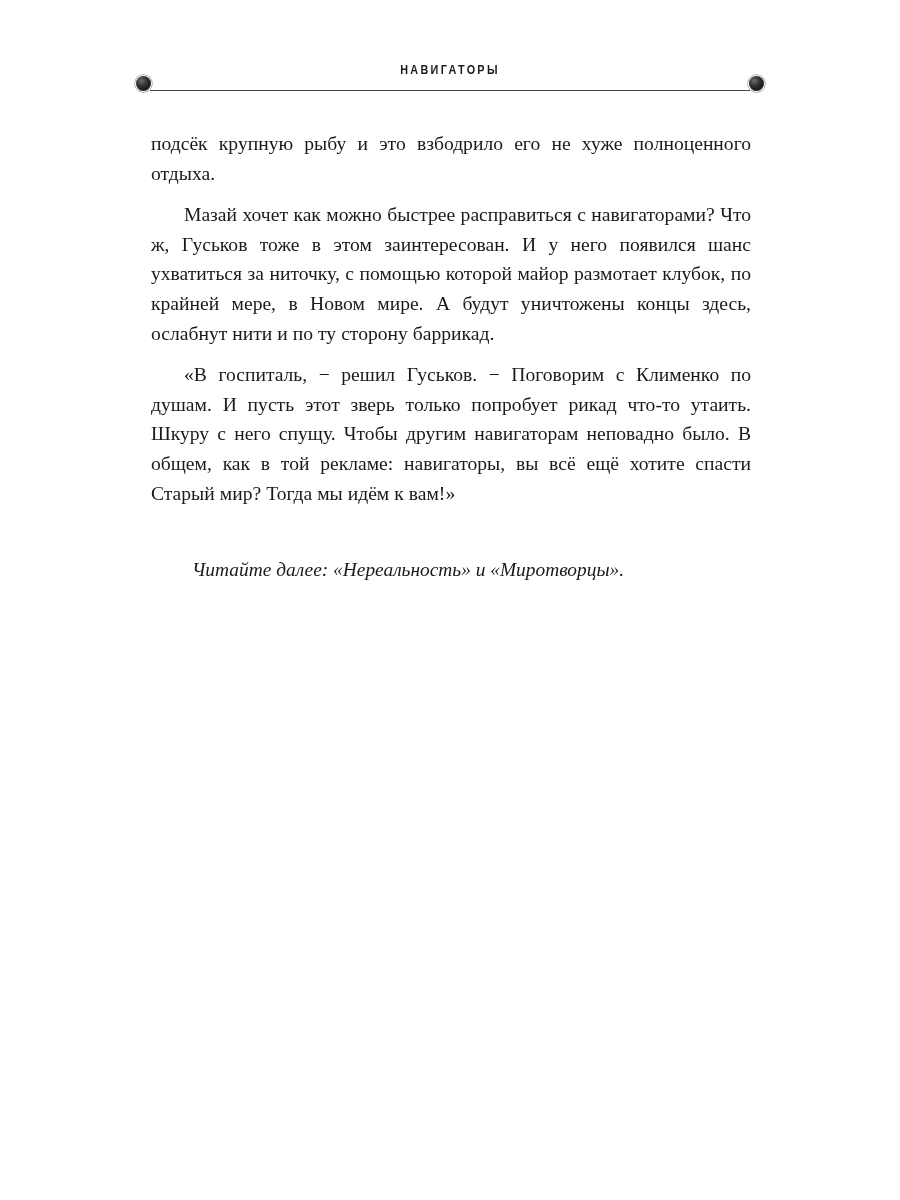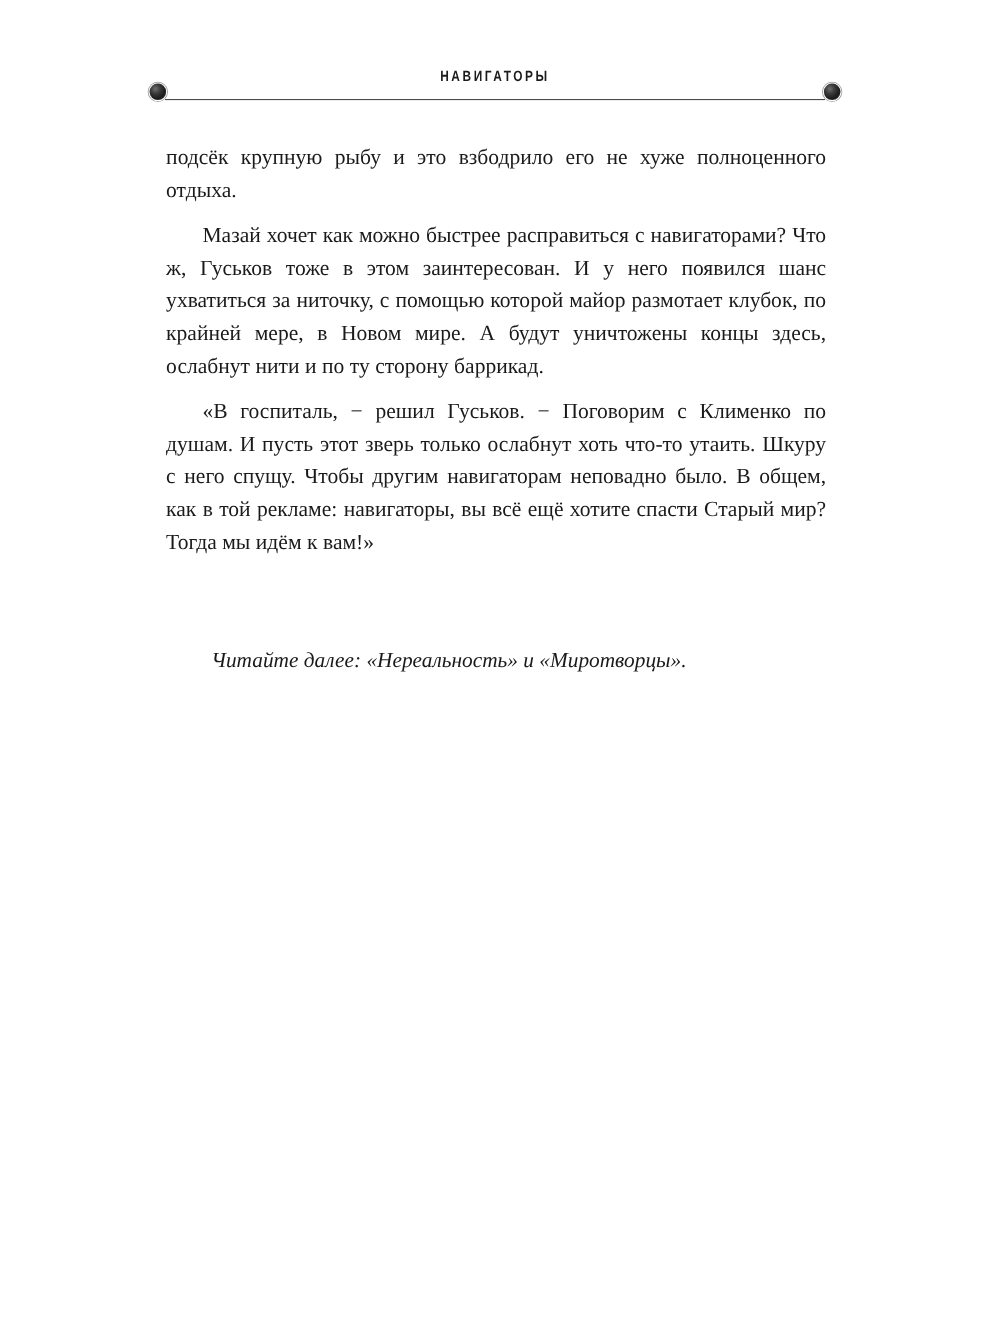--- a/index.html
+++ b/index.html
@@ -112,21 +112,21 @@
     text-justify: inter-word;
     text-indent: 33px;
     hyphens: manual;
     word-spacing: 0.1px;
   }
   p.para.flush { text-indent: 0; }
 
   .closing {
     position: absolute;
     left: 192px;
-    top: 587px;
+    top: 556px;
     width: 572px;
     font-style: italic;
     font-size: 19.4px;
     line-height: 28px;
     text-align: left;
     white-space: nowrap;
   }
 </style>
 </head>
 <body>
@@ -145,18 +145,18 @@
 
     <div class="head-dot left"></div>
     <div class="head-dot right"></div>
 
     <div class="head-title">НАВИГАТОРЫ</div>
   </div>
 
   <div class="body-col">
     <p class="para flush">подсёк крупную рыбу и это взбодрило его не хуже полноценно­го отдыха.</p>
     <p class="para">Мазай хочет как можно быстрее расправиться с навигато­рами? Что ж, Гуськов тоже в этом заинтересован. И у него по­явился шанс ухватиться за ниточку, с помощью которой май­ор размотает клубок, по крайней мере, в Новом мире. А будут уничтожены концы здесь, ослабнут нити и по ту сторону бар­рикад.</p>
-    <p class="para">«В госпиталь, − решил Гуськов. − Поговорим с Клименко по душам. И пусть этот зверь только ослабнут хоть что-то ута­ить. Шкуру с него спущу. Чтобы другим навигаторам непова­дно было. В общем, как в той рекламе: навигаторы, вы всё ещё хотите спасти Старый мир? Тогда мы идём к вам!»</p>
+    <p class="para">«В госпиталь, − решил Гуськов. − Поговорим с Клименко по душам. И пусть этот зверь только попробует рикад что-то ута­ить. Шкуру с него спущу. Чтобы другим навигаторам непова­дно было. В общем, как в той рекламе: навигаторы, вы всё ещё хотите спасти Старый мир? Тогда мы идём к вам!»</p>
   </div>
 
   <div class="closing">Читайте далее: «Нереальность» и «Миротворцы».</div>
 
 </div>
 
 </body></html>

